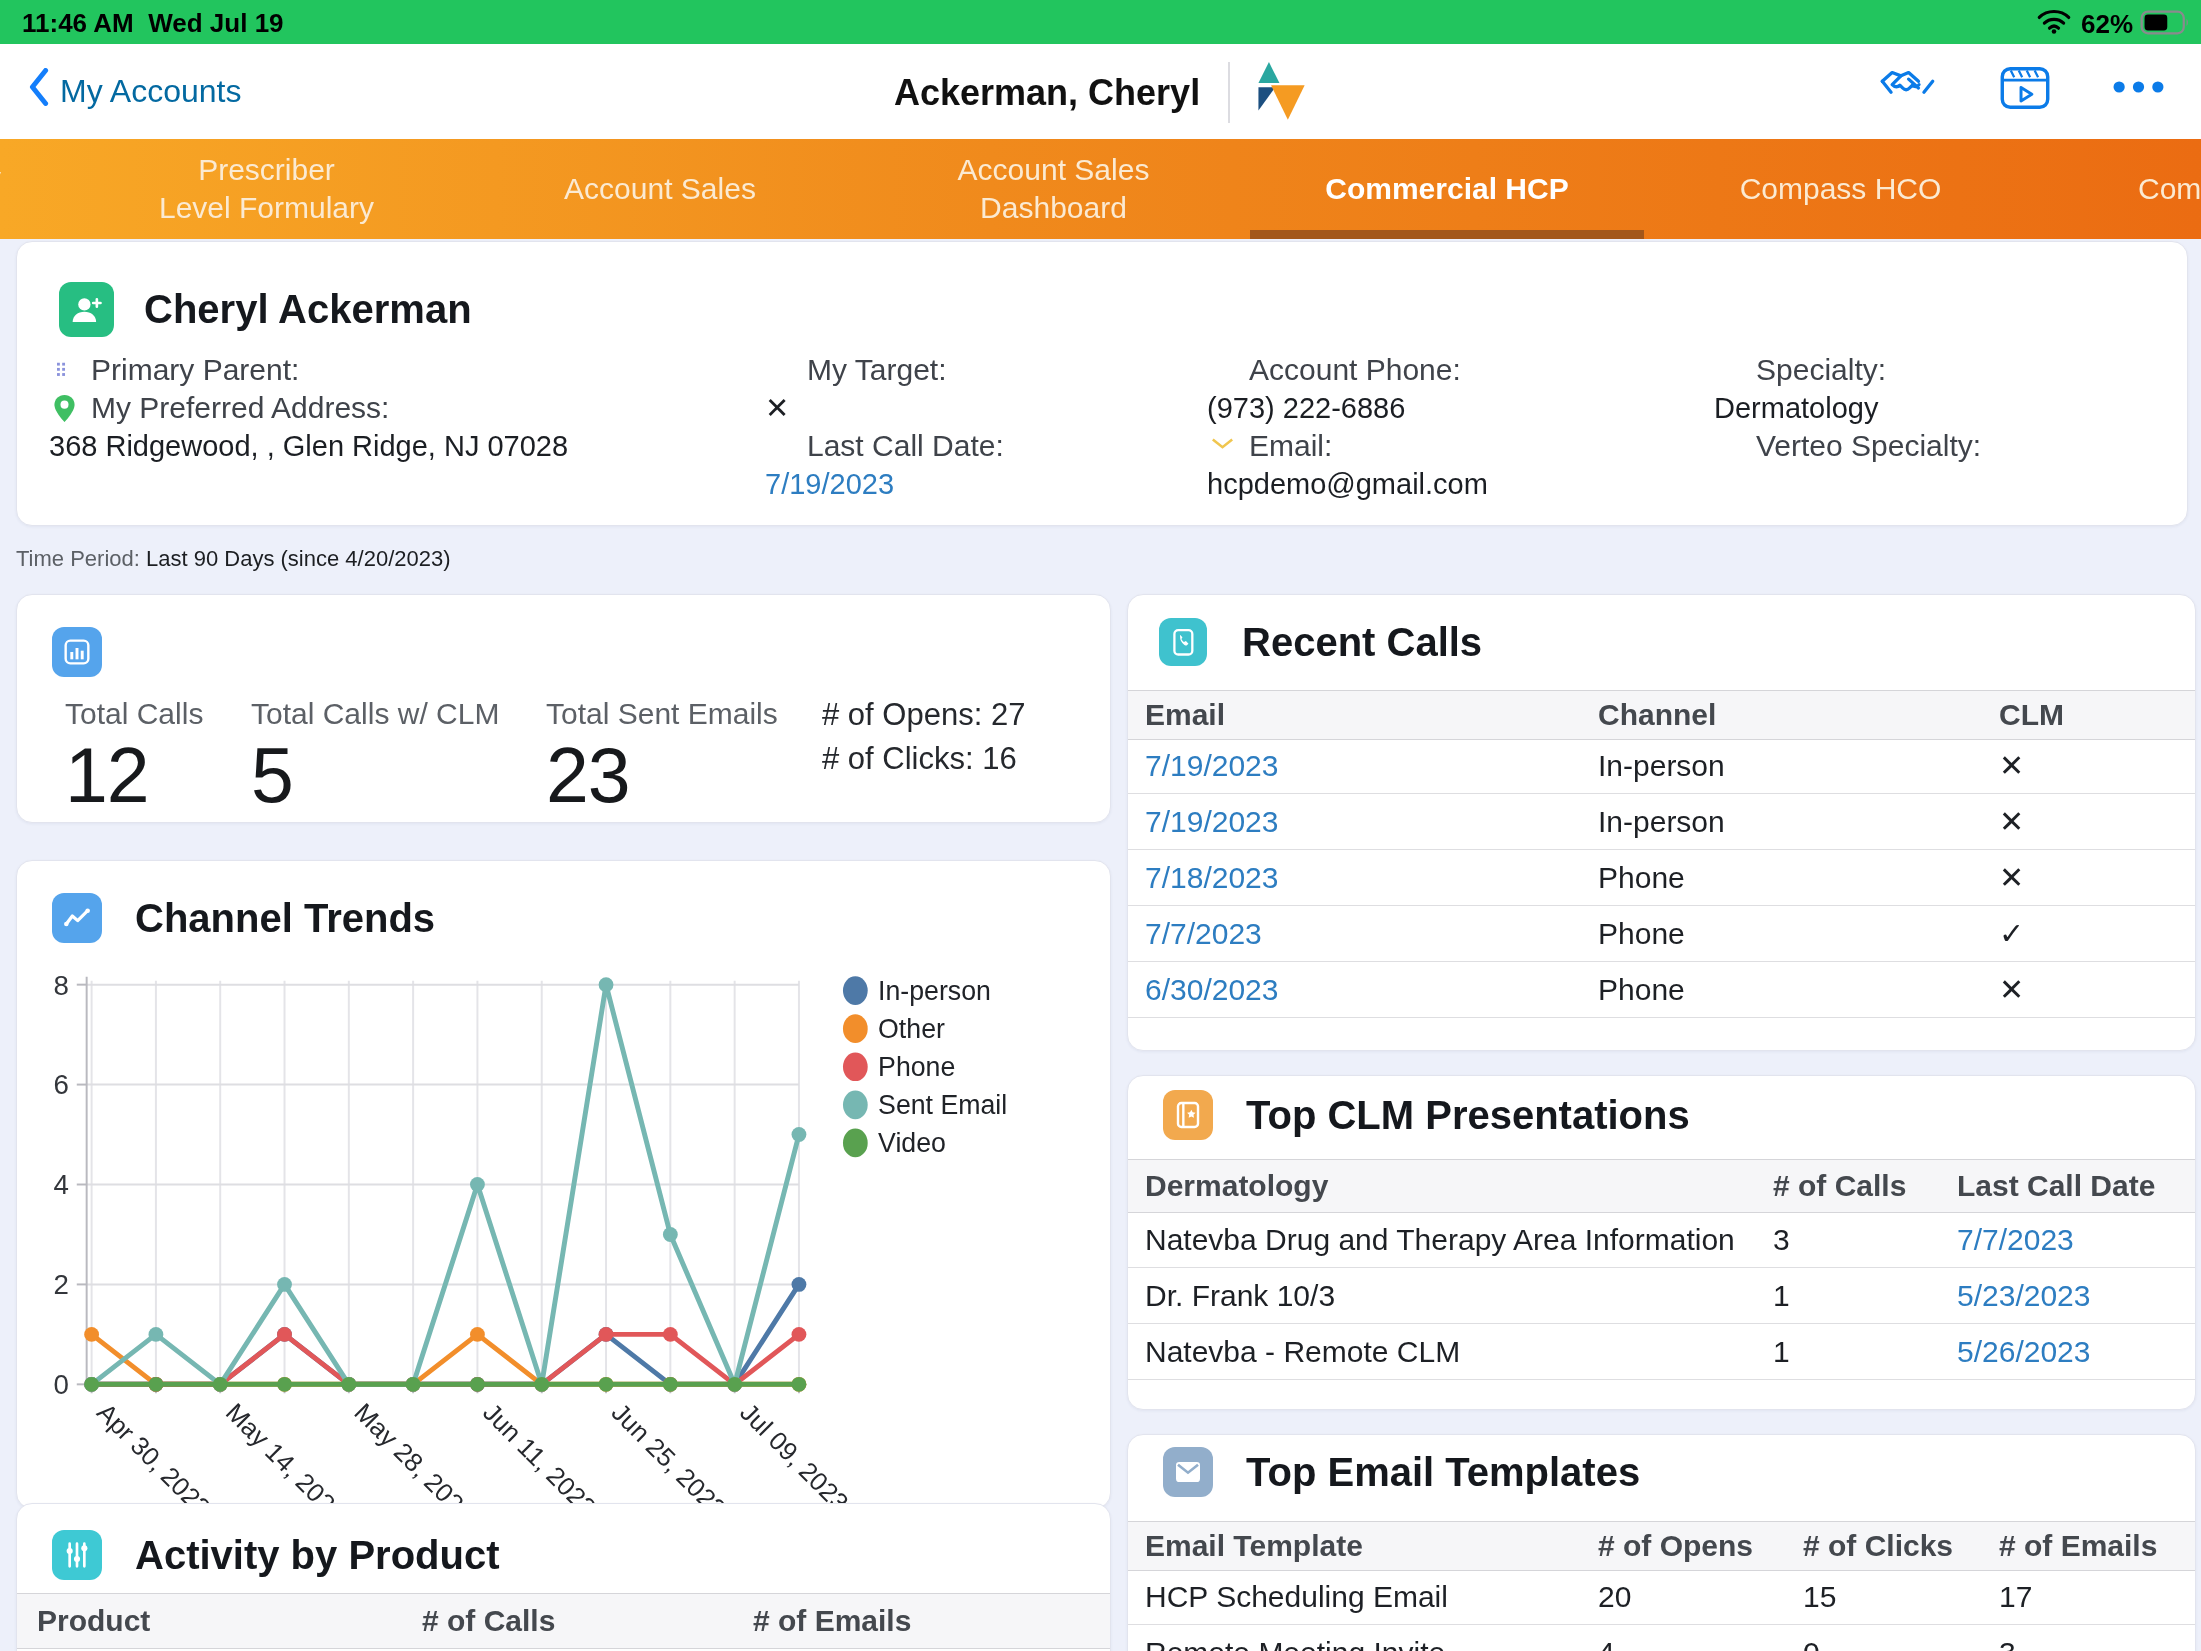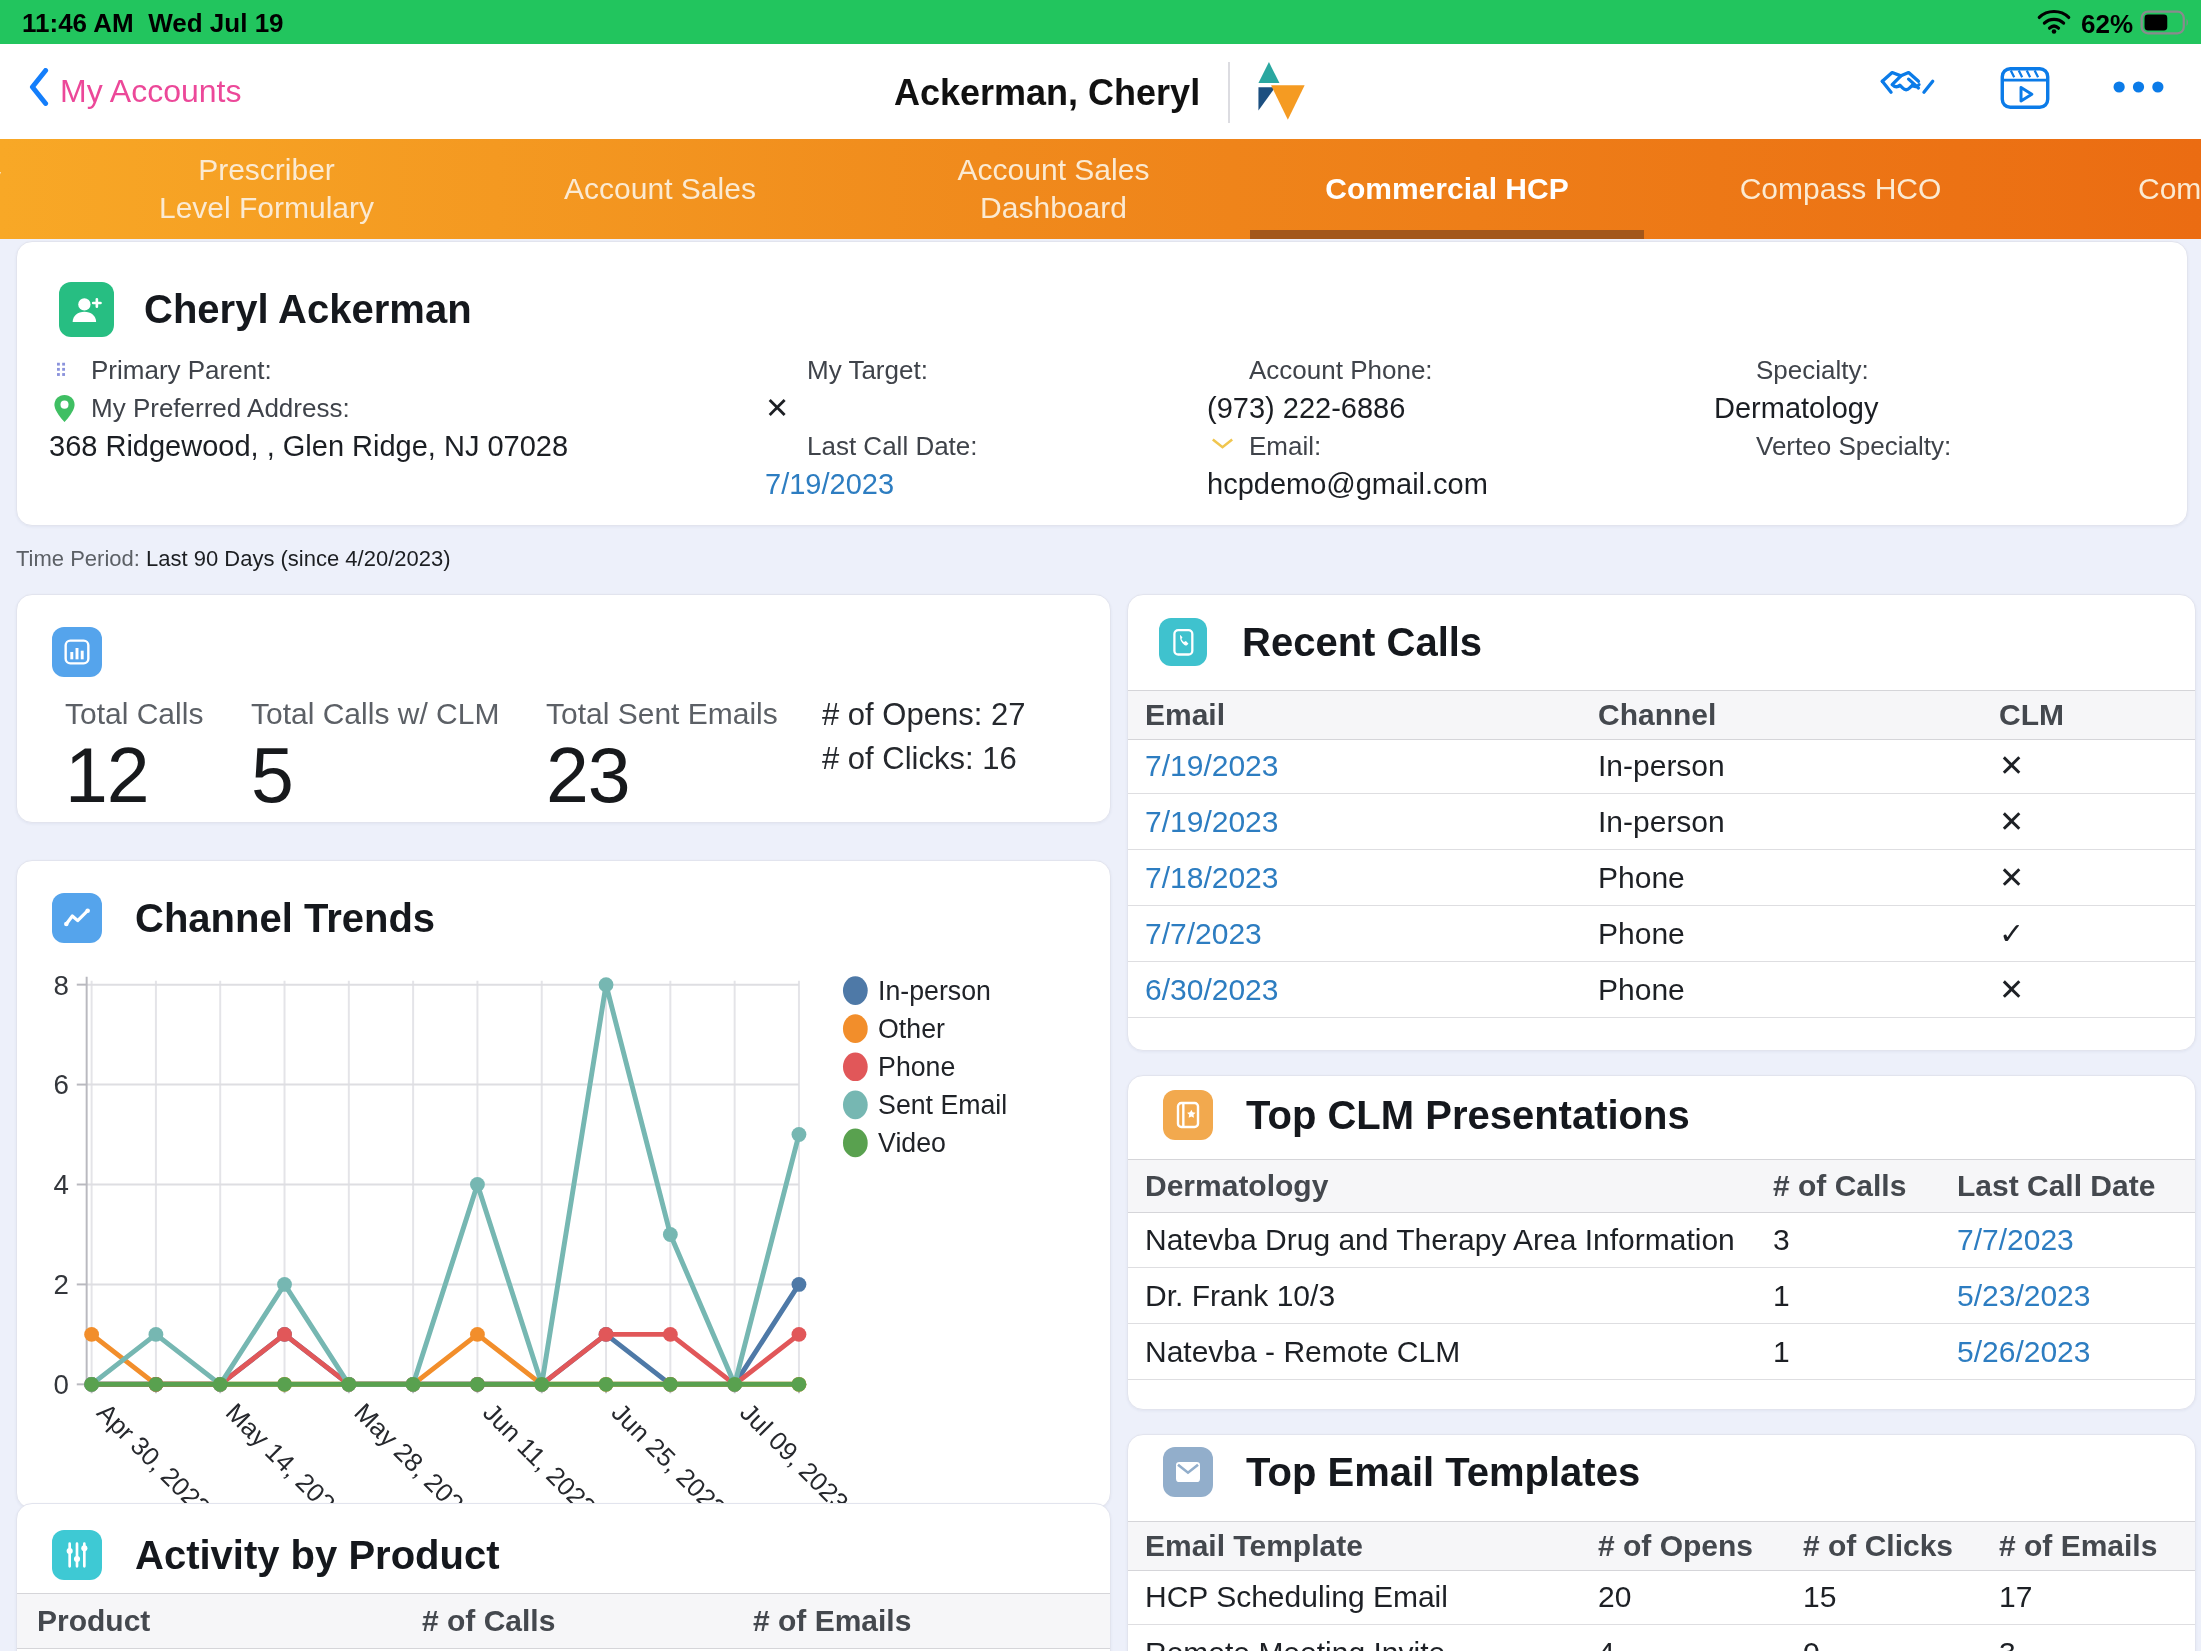--- a/index.html
+++ b/index.html
@@ -5,21 +5,21 @@
   html,body{margin:0;padding:0}
   body{width:2202px;height:1651px;overflow:hidden;background:#EDF0FA;
        font-family:"Liberation Sans",sans-serif;position:relative;color:#1d2025}
   .abs{position:absolute}
   
   .statusbar{position:absolute;left:0;top:0;width:2202px;height:44px;background:#22c55e}
   .statustext{position:absolute;left:22px;top:8px;font-size:26px;font-weight:700;color:#000}
   .pct{position:absolute;top:9px;font-size:26px;font-weight:600;color:#000}
   .navbar{position:absolute;left:0;top:44px;width:2202px;height:95px;background:#fff}
   .backbtn{position:absolute;left:28px;top:24px;display:flex;align-items:center;gap:10px;
-           color:#ec4899;font-size:32px;cursor:pointer}
+           color:#0369a1;font-size:32px;cursor:pointer}
   .navtitle{position:absolute;left:894px;top:28px;font-size:36px;font-weight:700;color:#111}
   .navdivider{position:absolute;left:1228px;top:18px;width:2px;height:61px;background:#DCDCE1}
   .navicon{position:absolute;top:26px;cursor:pointer}
   
   .tabbar{position:absolute;left:0;top:139px;width:2202px;height:100px;overflow:hidden;
           background:linear-gradient(90deg,#F8A826 0%,#F08A1C 45%,#EB6C12 100%)}
   .tab{position:absolute;top:0;height:100px;display:flex;flex-direction:column;justify-content:center;
        align-items:center;color:#FBEAD2;font-size:30px;line-height:38px;cursor:pointer;text-align:center}
   .tab.active{color:#fff;font-weight:700}
   .tab .underline{position:absolute;left:0;right:0;bottom:0;height:9px;background:#A3571A}
@@ -30,21 +30,21 @@
   .card{position:absolute;background:#fff;border:1px solid #E2E4EE;border-radius:16px;
         box-shadow:0 1px 3px rgba(40,50,100,.06)}
   .chip{position:absolute;display:flex;align-items:center;justify-content:center;border-radius:12px}
   .chip svg{width:64%;height:64%}
   .cardtitle{position:absolute;font-size:40px;font-weight:700;color:#15181d;display:flex;align-items:center}
   
   .contact-col{position:absolute;top:109px}
   .frow{display:flex;align-items:center;height:38px;gap:11px}
   .ficon{width:31px;height:31px;display:flex;flex:none}
   .ficon svg{width:100%;height:100%}
-  .flabel{font-size:26px;color:#3f434a}
+  .flabel{font-size:30px;color:#3f434a}
   .fvalue{font-size:29px;color:#1b1e23}
   .link{color:#2D7DC1}
   
   .statlabel{font-size:30px;color:#5c6066}
   .statval{font-size:77px;color:#17191c;letter-spacing:-1px}
   .counterline{font-size:31px;color:#25282d}
   
   .timeperiod{position:absolute;left:16px;top:546px;font-size:22px}
   
   .thead{position:absolute;left:0;right:0;background:#F6F6F8;border-top:1px solid #D5D5D9;

